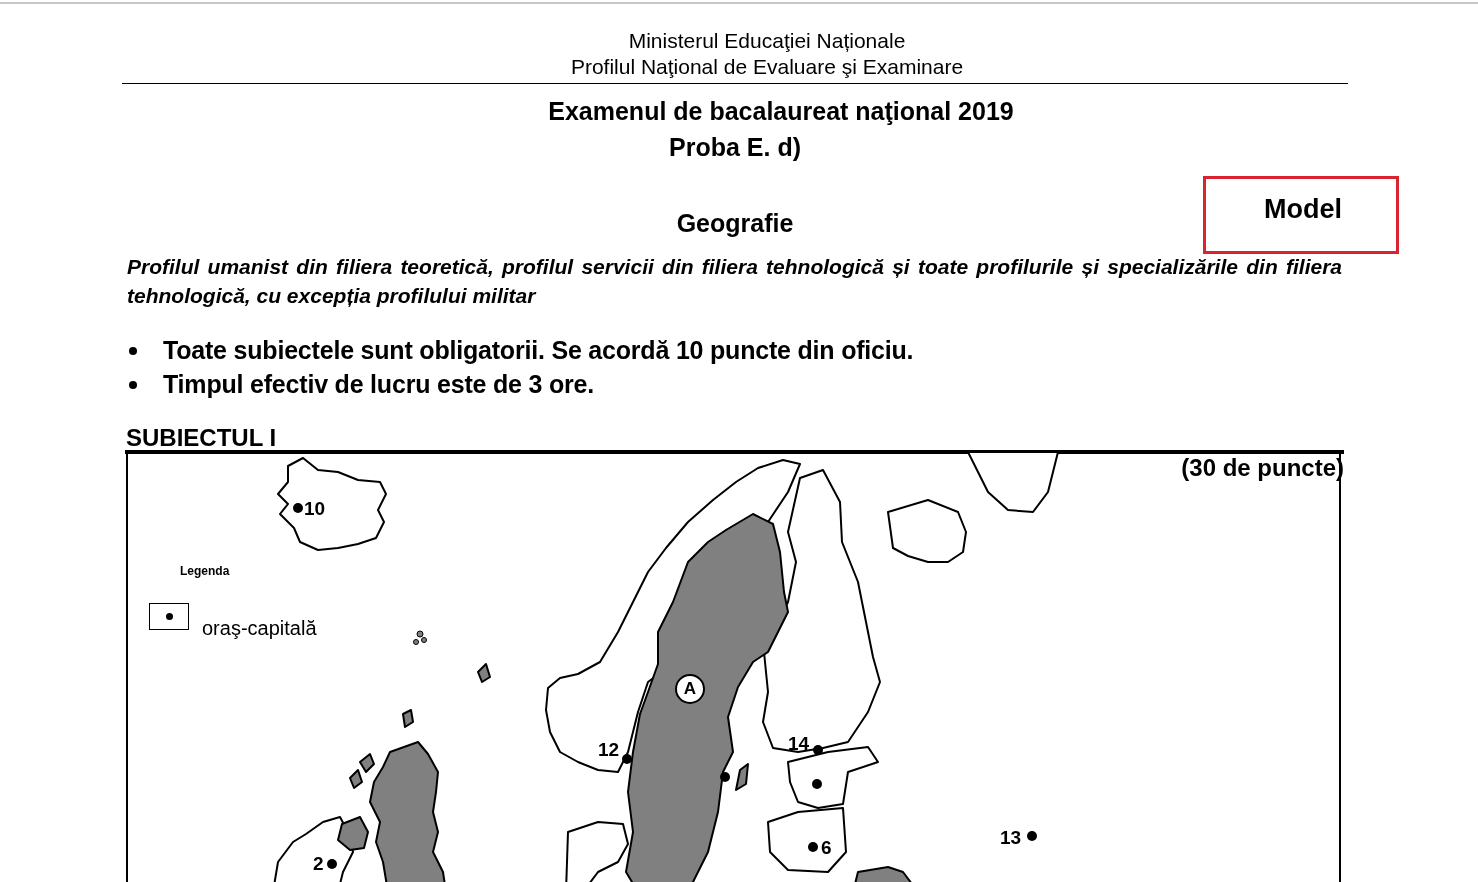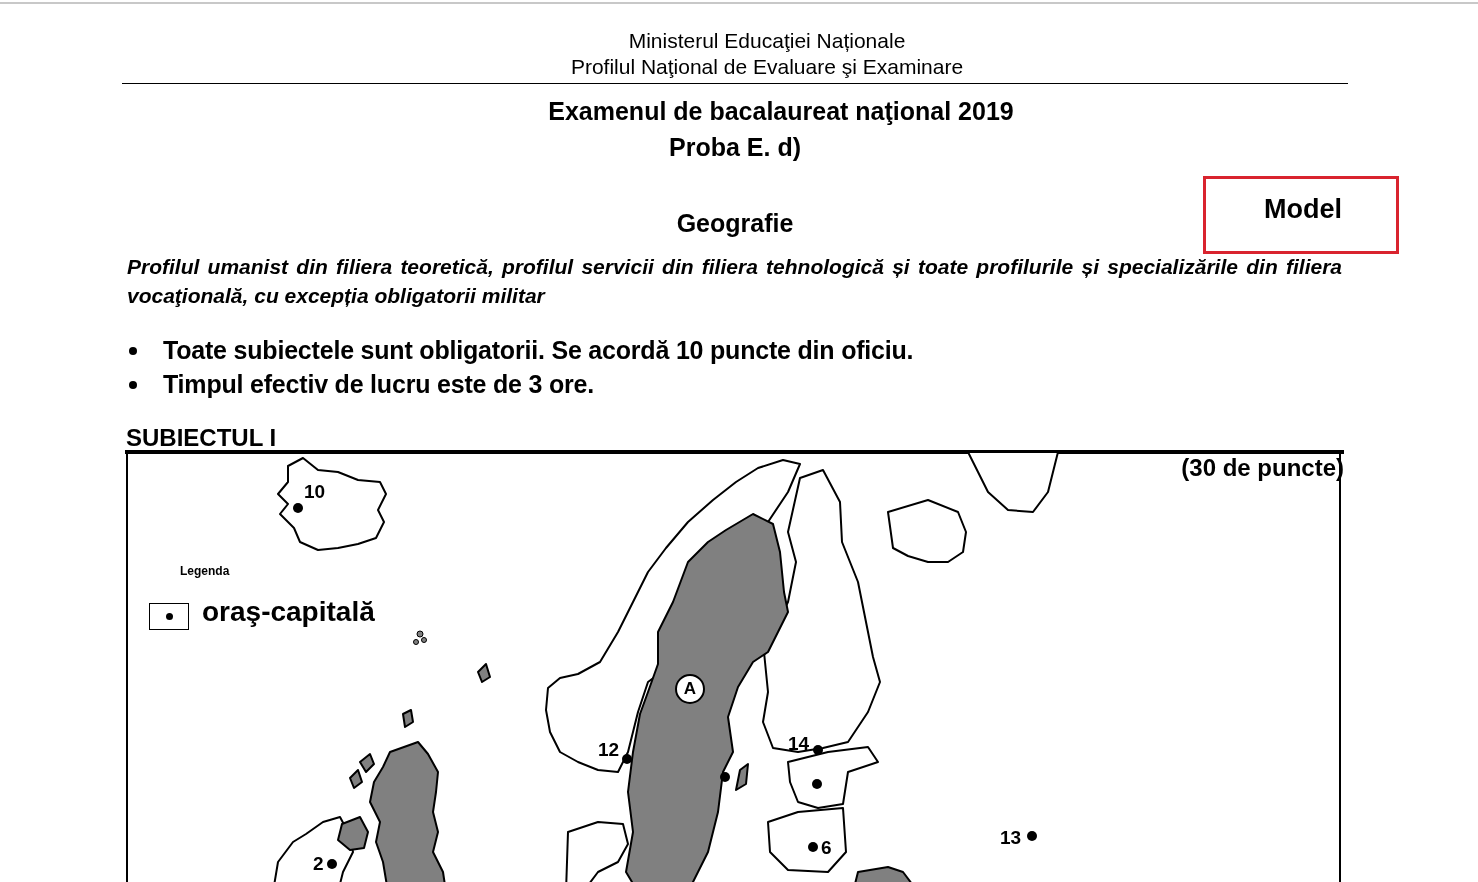--- a/index.html
+++ b/index.html
@@ -50,21 +50,21 @@
     .map-frame svg { position: absolute; left: 0; top: 0; }
     .map-title { position: absolute; left: 288px; top: 14px; font-weight: bold; font-size: 20px; }
     .legend-title { position: absolute; left: 52px; top: 112px; font-weight: bold; font-size: 12px; }
     .legend-swatch {
       position: absolute; left: 21px; top: 151px; width: 40px; height: 27px;
       border: 1px solid #000; box-sizing: border-box;
     }
     .legend-swatch::after {
       content: ""; position: absolute; left: 16px; top: 9px; width: 7px; height: 7px; background: #000; border-radius: 50%;
     }
-    .legend-label { position: absolute; left: 74px; top: 144px; font-weight: bold; font-size: 28px; }
+    .legend-label { position: absolute; left: 74px; top: 165px; font-weight: normal; font-size: 20px; }
     .map-label { position: absolute; font-weight: bold; font-size: 19px; line-height: 20px; }
     .region-A {
       position: absolute; left: 547px; top: 222px; width: 26px; height: 26px; border-radius: 50%;
       border: 2px solid #000; background: #fff; text-align: center; font-weight: bold; font-size: 17px;
       line-height: 26px;
     }
   </style>
 </head>
 <body>
 
@@ -74,21 +74,21 @@
 <div class="ministry" style="top:54px;">Profilul Naţional de Evaluare şi Examinare</div>
 <div class="rule" style="top:83px;"></div>
 
 <div class="title" style="top:95px;margin-left:46px;">Examenul de bacalaureat naţional 2019</div>
 <div class="title" style="top:131px;">Proba E. d)</div>
 <div class="title" style="top:163px;margin-top:44px;">Geografie</div>
 
 <div class="model-box"></div>
 <div class="model-text">Model</div>
 
-<div class="profile">Profilul umanist din filiera teoretică, profilul servicii din filiera tehnologică și toate profilurile și specializările din filiera vocaţională, cu excepția obligatorii militar</div>
+<div class="profile">Profilul umanist din filiera teoretică, profilul servicii din filiera tehnologică și toate profilurile și specializările din filiera tehnologică, cu excepția profilului militar</div>
 
 <ul class="bullets">
   <li>Toate subiectele sunt obligatorii. Se acordă 10 puncte din oficiu.</li>
   <li>Timpul efectiv de lucru este de 3 ore.</li>
 </ul>
 
 <div class="subj" style="left:126px;">SUBIECTUL I</div>
 <div class="subj" style="right:134px;margin-top:30px;">(30 de puncte)</div>
 <div class="subj-rule"></div>
 
@@ -149,19 +149,19 @@
       <circle cx="204" cy="412" r="5"></circle>
     </g>
   </svg>
 
   <div class="legend-title">Legenda</div>
   <div class="legend-swatch"></div>
   <div class="legend-label">oraş-capitală</div>
 
   <div class="region-A">A</div>
 
-  <div class="map-label" style="left:176px; top:30px;">10</div>
+  <div class="map-label" style="left:176px; top:47px;">10</div>
   <div class="map-label" style="left:470px; top:288px;">12</div>
   <div class="map-label" style="left:660px; top:282px;">14</div>
   <div class="map-label" style="left:872px; top:376px;">13</div>
   <div class="map-label" style="left:693px; top:386px;">6</div>
   <div class="map-label" style="left:185px; top:402px;">2</div>
 </div>
 
 </body></html>

